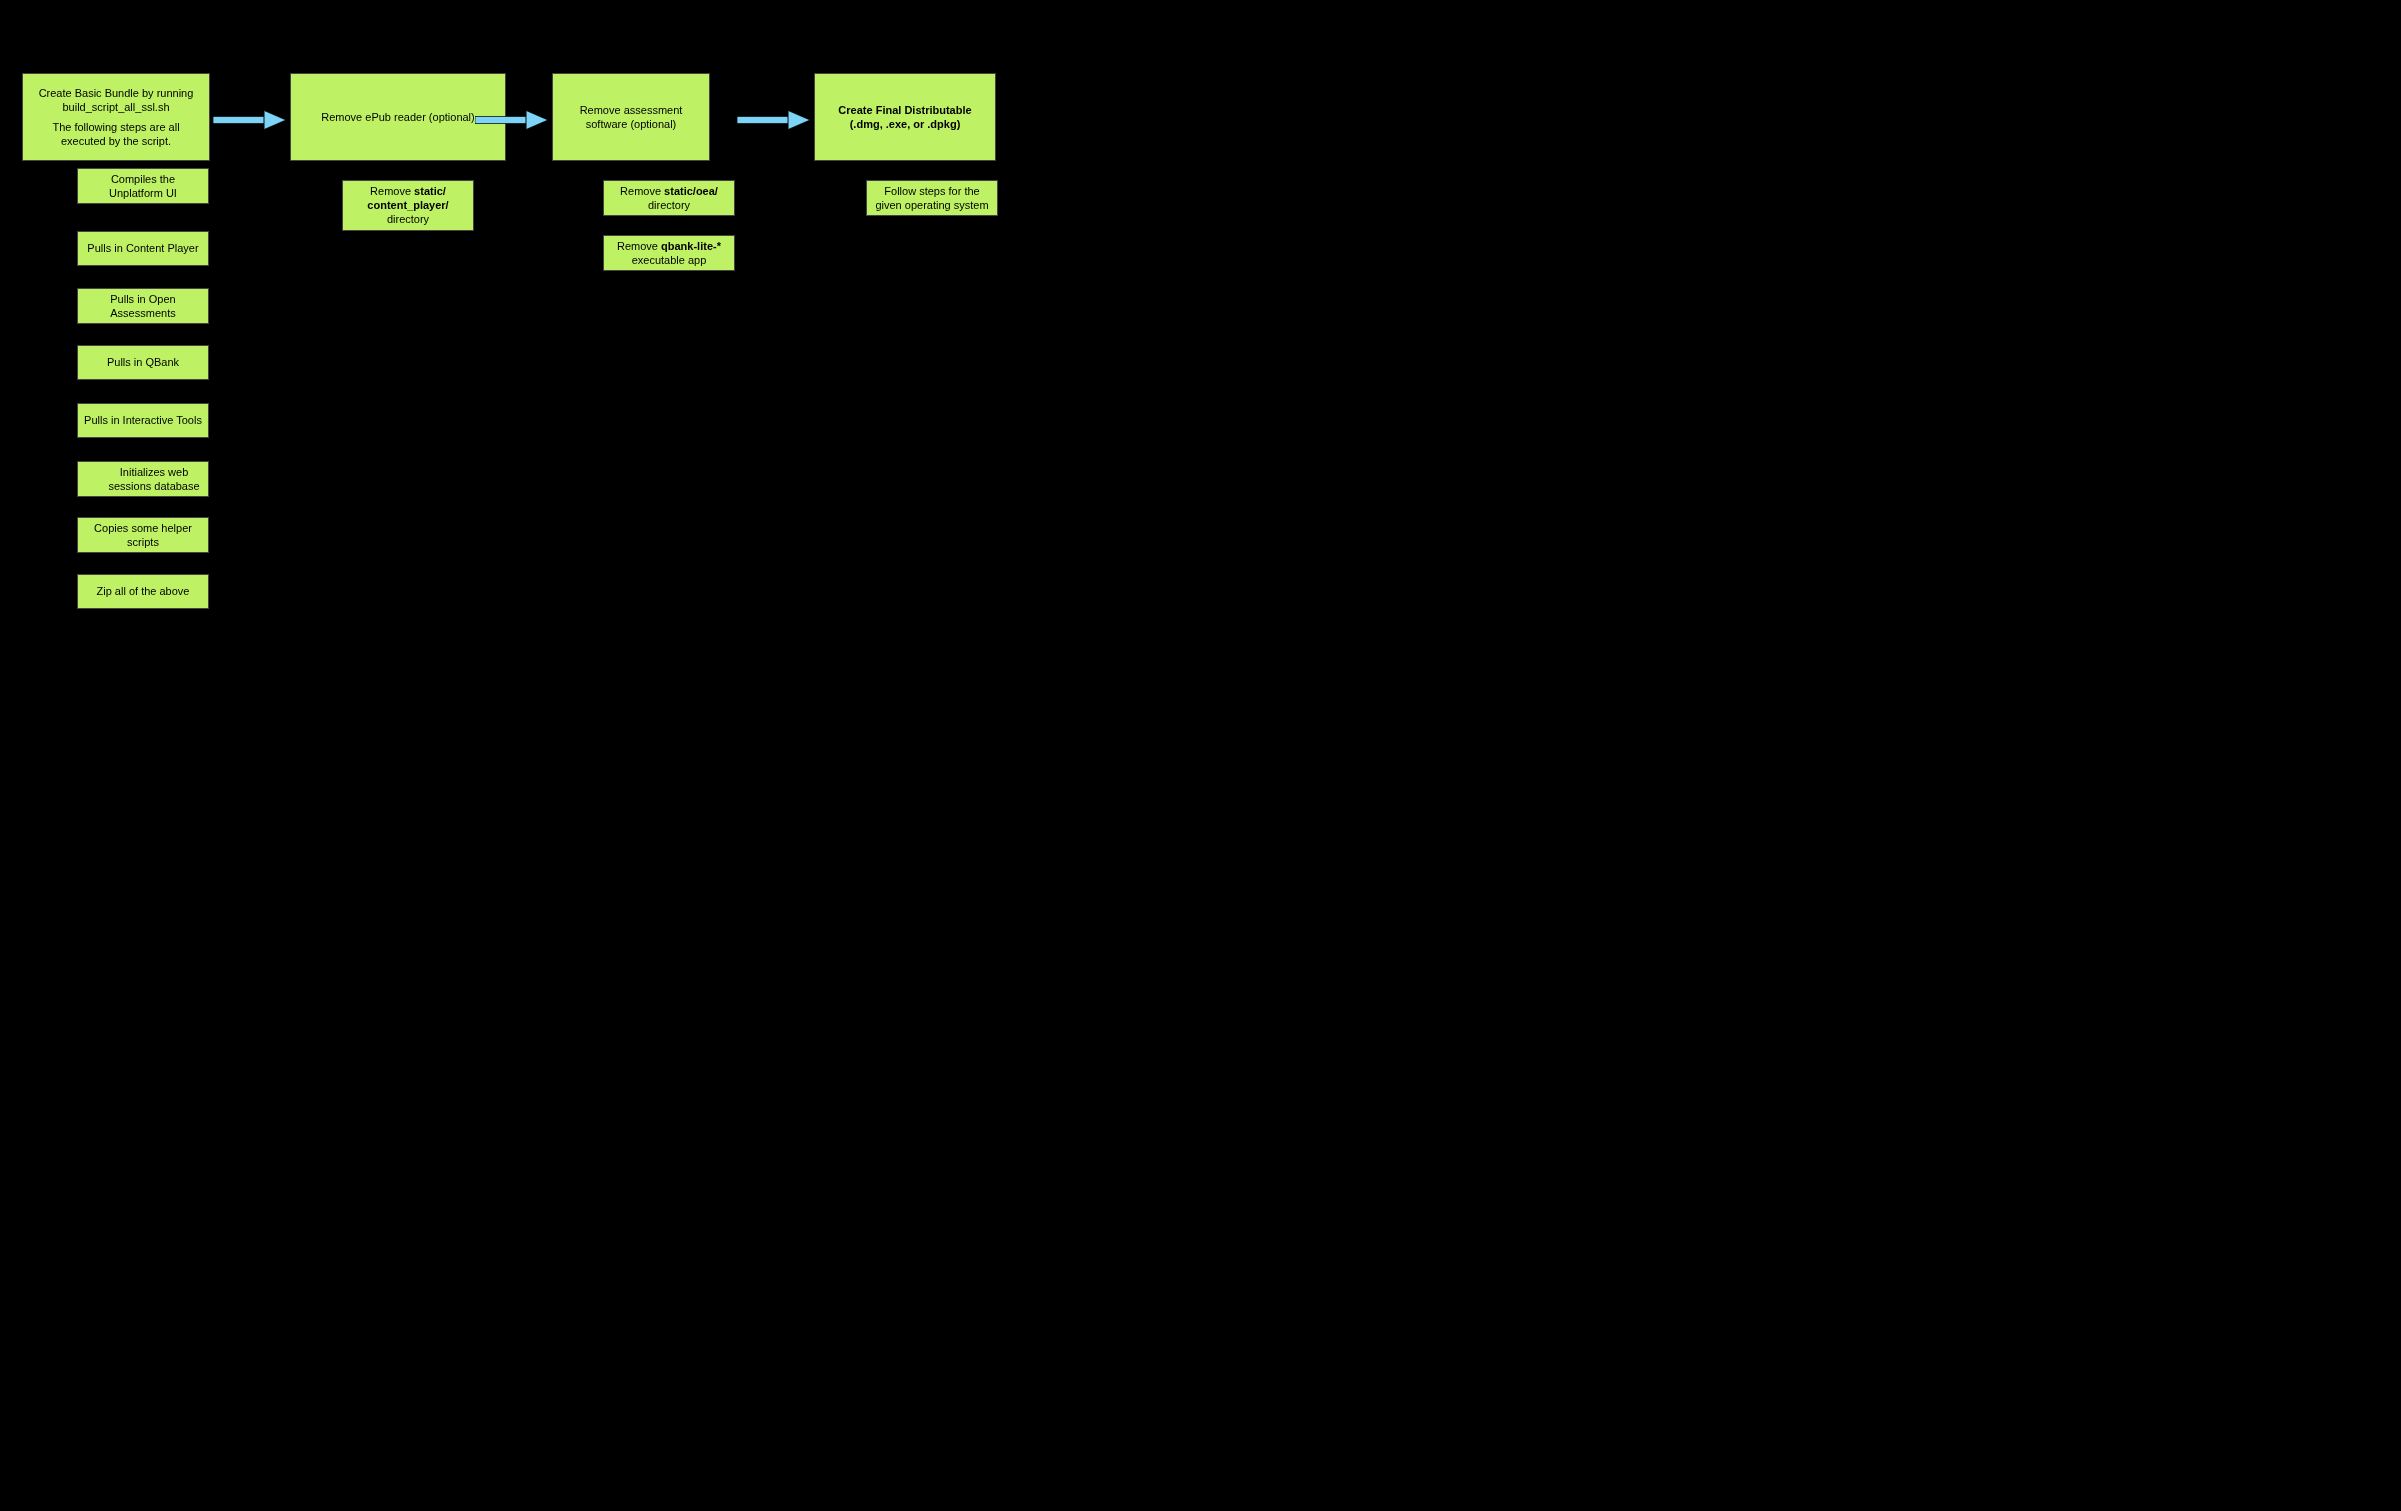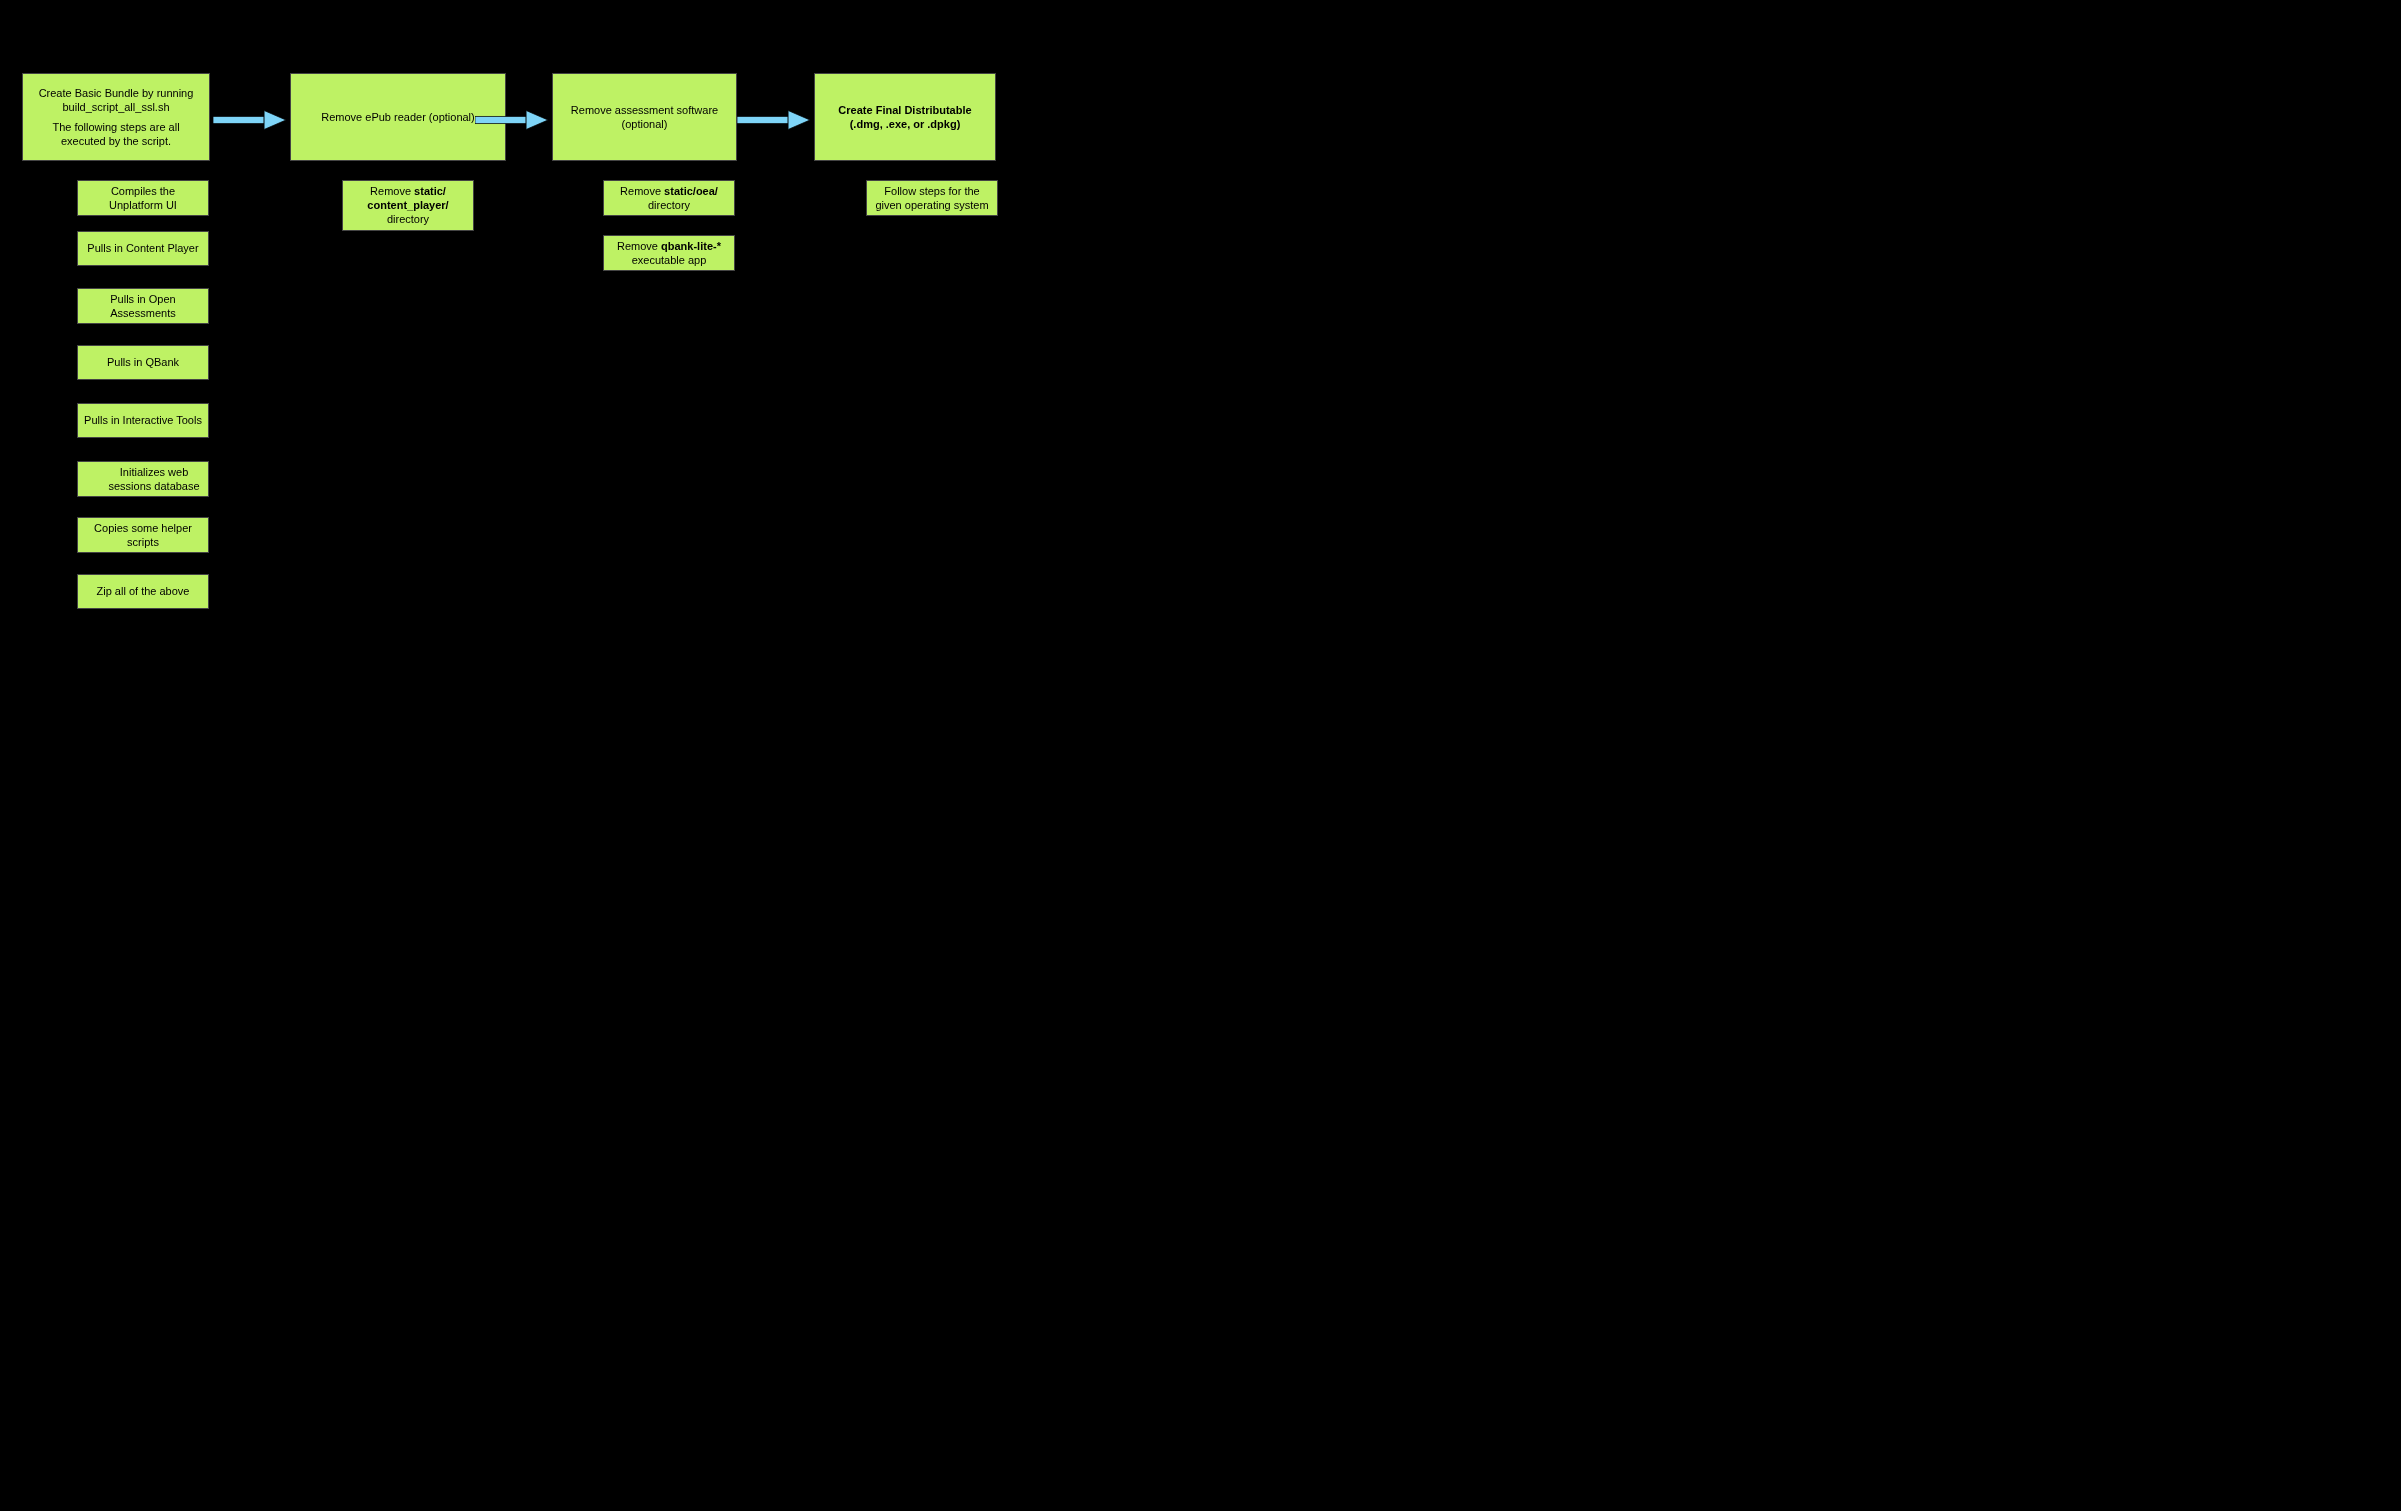--- a/index.html
+++ b/index.html
@@ -48,21 +48,21 @@
 </head>
 <body>
 
 <div class="canvas">
 
   <div class="box main-box" style="left:22px; top:73px; width:188px; height:88px;">
     <p>Create Basic Bundle by running build_script_all_ssl.sh</p>
     <p>The following steps are all executed by the script.</p>
   </div>
 
-  <div class="box sub-box" style="left:77px; top:180px;">
+  <div class="box sub-box" style="left:77px; top:168px;">
     <span>Compiles the Unplatform UI</span>
   </div>
   <div class="box sub-box" style="left:77px; top:231px;">
     <span>Pulls in Content Player</span>
   </div>
   <div class="box sub-box" style="left:77px; top:288px;">
     <span>Pulls in Open Assessments</span>
   </div>
   <div class="box sub-box" style="left:77px; top:345px;">
     <span>Pulls in QBank</span>
@@ -91,21 +91,21 @@
 
   <div class="box sub-box" style="left:342px; top:180px;">
     <span>Remove <b>static/ content_player/</b> directory</span>
   </div>
 
   <svg class="arrow" style="left:475px; top:109px;" width="73" height="22" viewBox="0 0 100 30">
     <rect x="0" y="10" width="70" height="10" fill="#7ed4f7" stroke="#000000" stroke-width="1"></rect>
     <polygon points="70,2 100,15 70,28" fill="#7ed4f7" stroke="#000000" stroke-width="1"></polygon>
   </svg>
 
-  <div class="box main-box" style="left:552px; top:73px; width:185px; height:88px;">
+  <div class="box main-box" style="left:552px; top:73px; width:158px; height:88px;">
     <span>Remove assessment software (optional)</span>
   </div>
 
   <div class="box sub-box" style="left:603px; top:180px;">
     <span>Remove <b>static/oea/</b> directory</span>
   </div>
   <div class="box sub-box" style="left:603px; top:235px;">
     <span>Remove <b>qbank-lite-*</b> executable app</span>
   </div>
 

